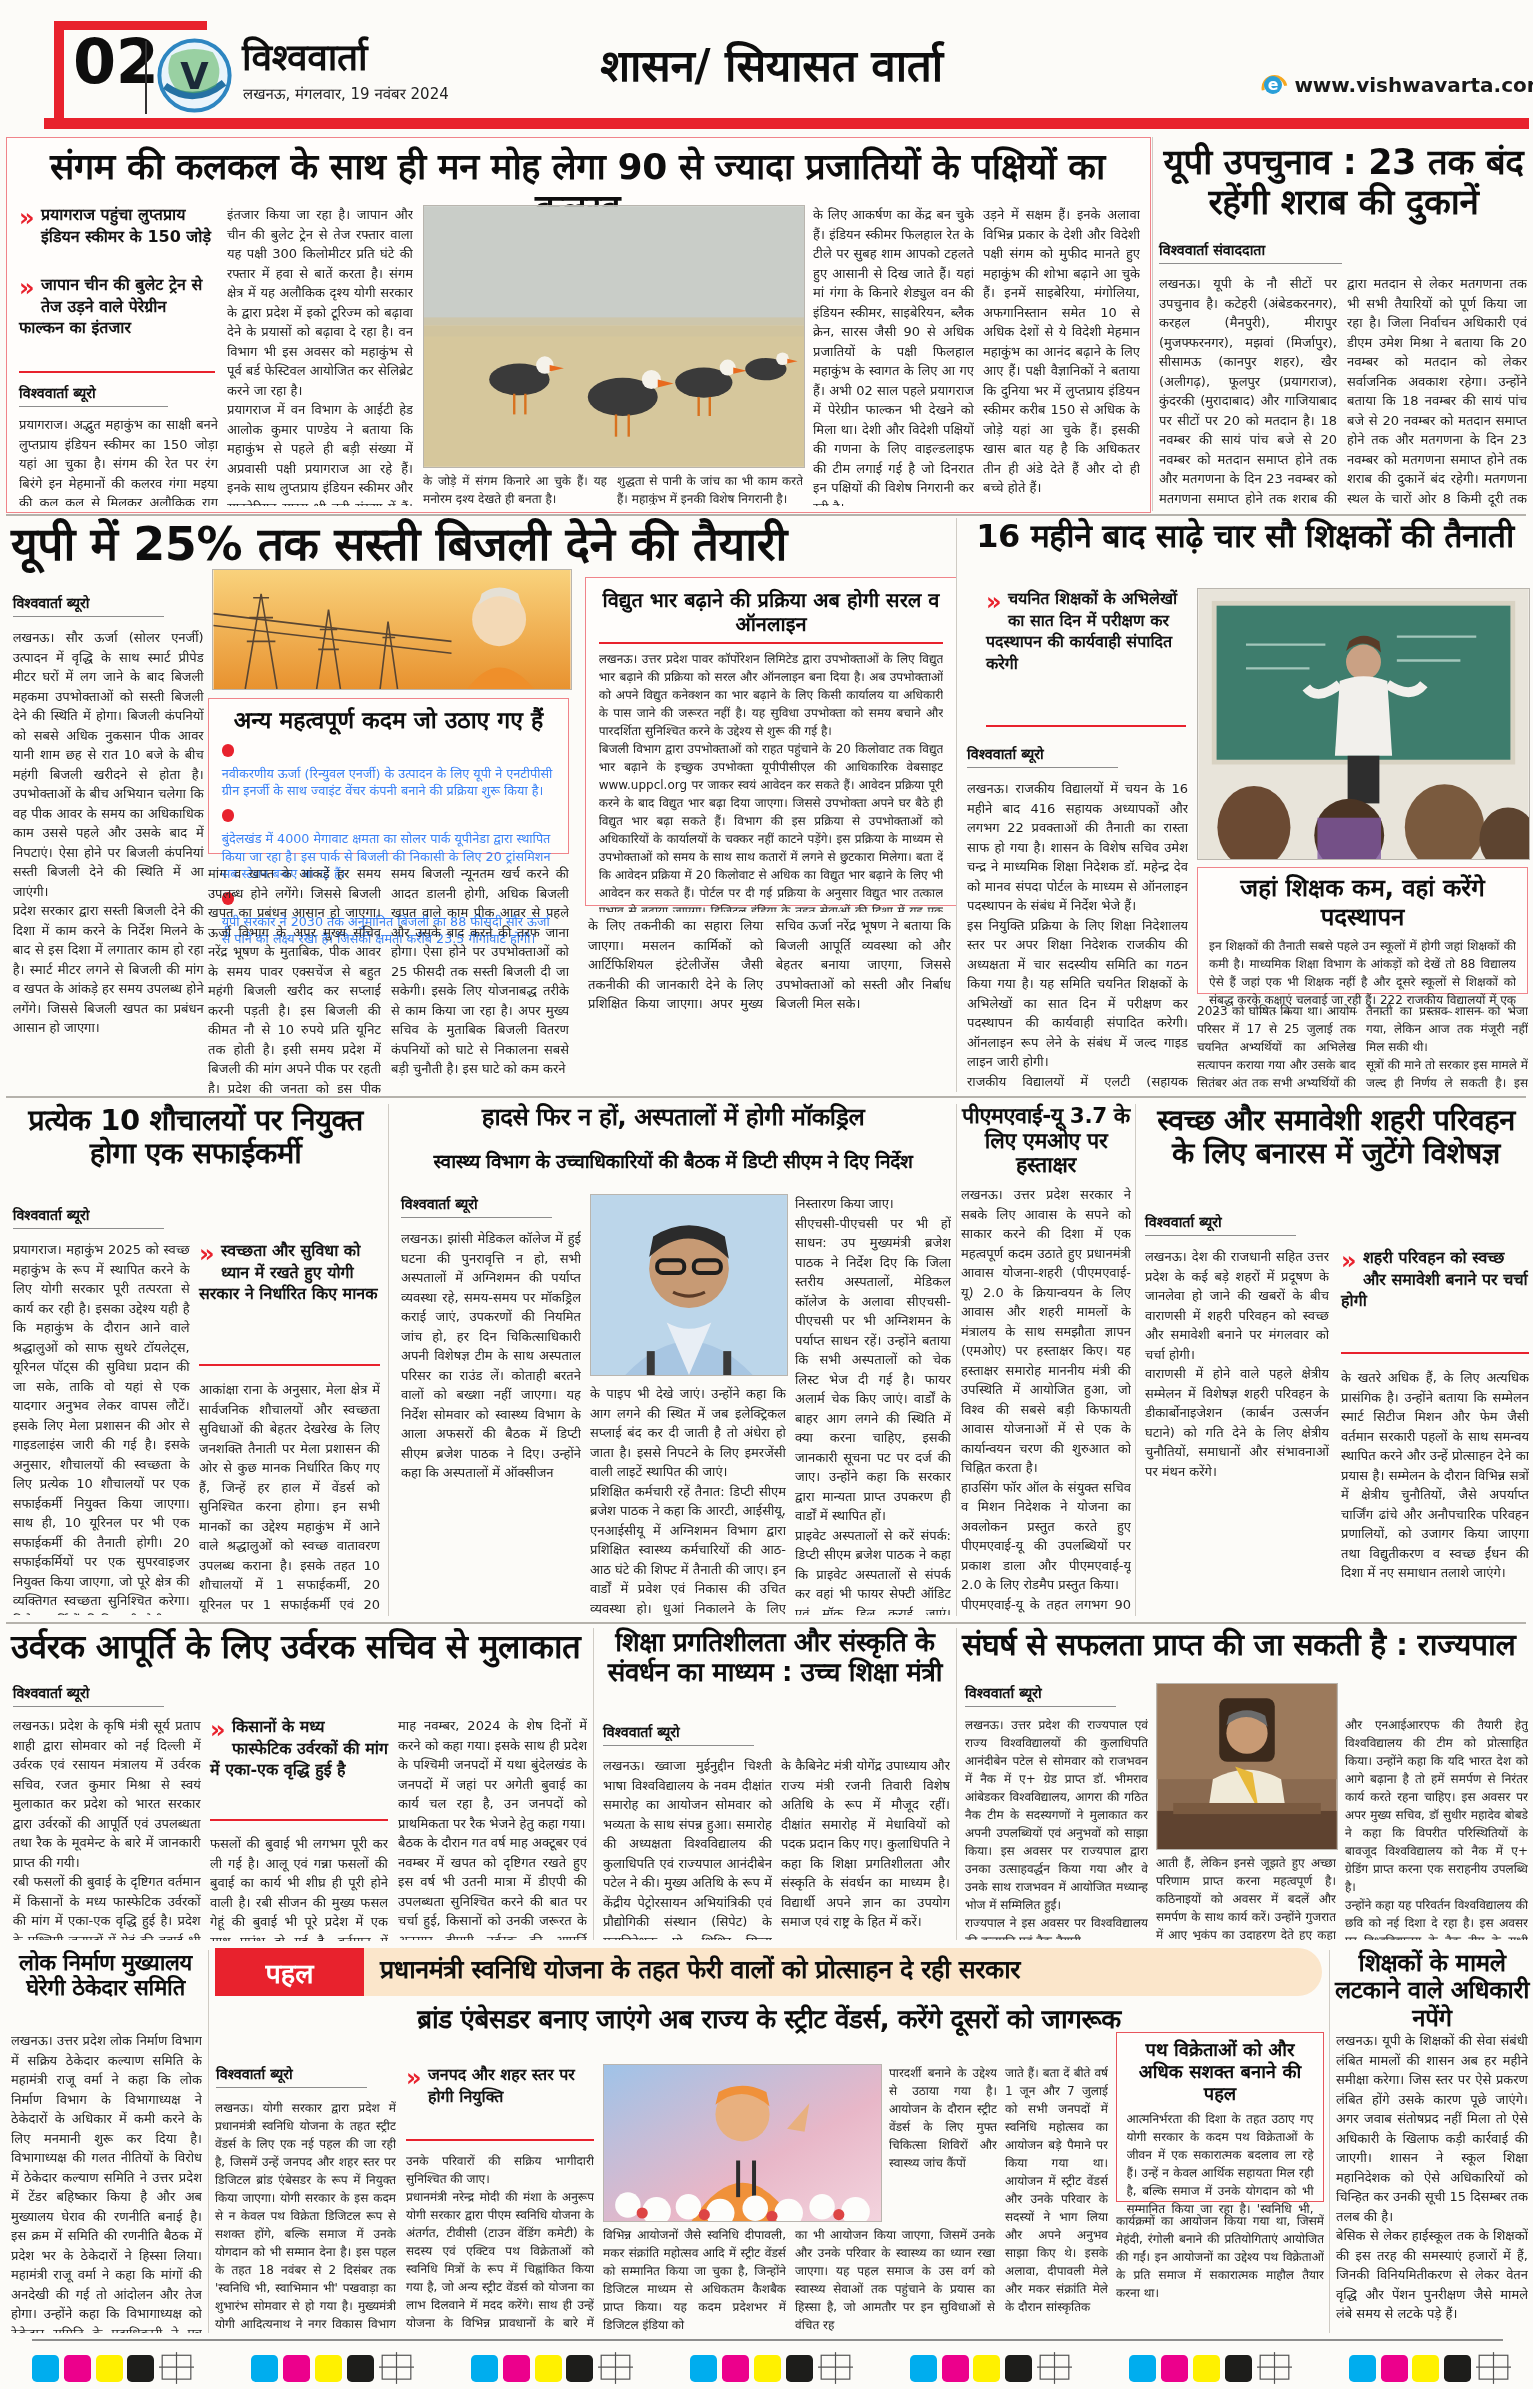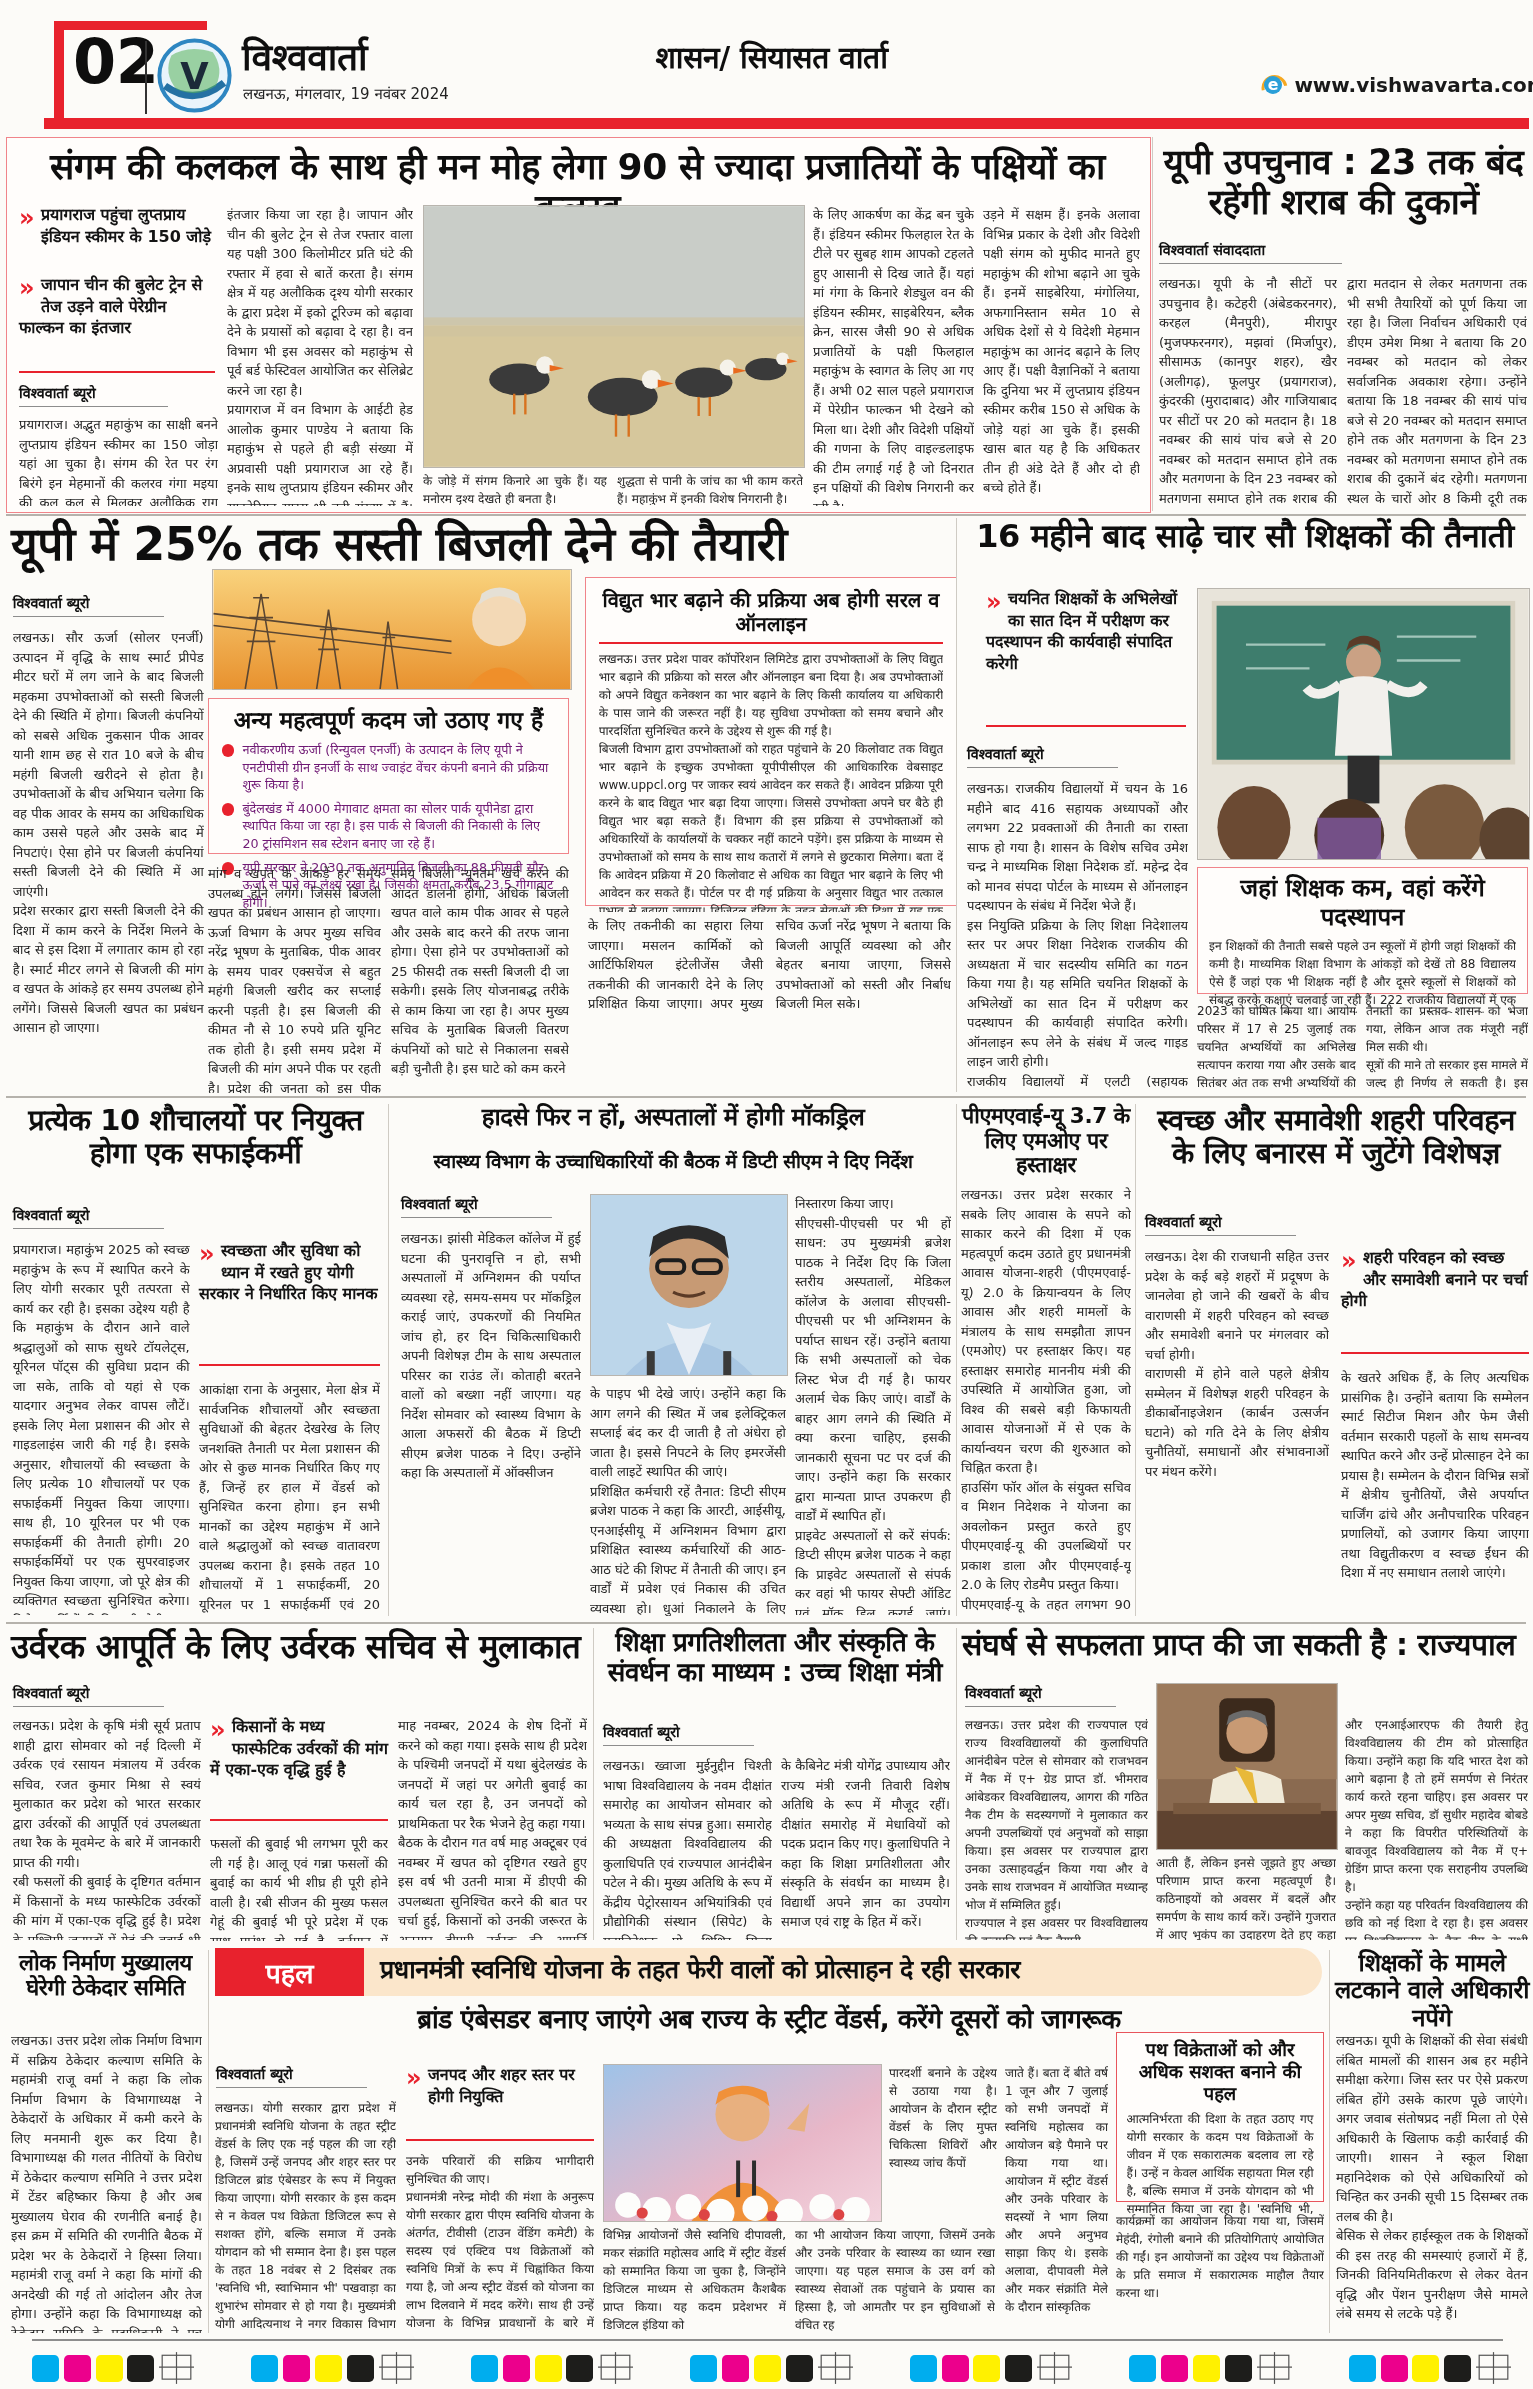--- a/index.html
+++ b/index.html
@@ -12,21 +12,21 @@
   .byline{font-weight:bold;font-size:14.3px;color:#111;border-bottom:1.6px solid #8d8d8d;padding-bottom:4px;}
   .redrule{background:#e8222d;height:2.4px;}
   .grayrule{background:#b5b2ac;}
   .vdiv{width:0.8px;background:#cfcbc4;}
   .railnote{font-weight:bold;font-size:16px;line-height:1.35;color:#141414;}
   .chev{color:#e8222d;font-weight:bold;font-size:24px;line-height:1;float:left;margin-right:6.4px;margin-top:1.6px;}
   .photo{overflow:hidden;border:0.8px solid #b9b5ae;}
   .artbox{border:1.6px solid #f0848a;background:#fffdfb;}
   .boxtitle{font-weight:bold;font-size:22px;text-align:center;color:#0e0e0e;line-height:1.2;}
   .dot{width:12.7px;height:12.7px;border-radius:50%;background:#e8222d;flex:0 0 12.7px;margin-top:3.2px;}
-  .bull{display:flex;gap:8px;margin-top:6.4px;font-size:12.7px;line-height:1.38;text-align:left;color:#701a75;font-weight:500;}
+  .bull{display:flex;gap:8px;margin-top:6.4px;font-size:12.7px;line-height:1.38;text-align:left;color:#3b82f6;font-weight:500;flex-direction:column;}
   .kicker{background:#fbe6cb;border-radius:27px;}
   .pahal{background:#e8222d;color:#fff;font-weight:bold;font-size:27px;display:flex;align-items:center;justify-content:center;}
   .regsq{width:27px;height:27px;border-radius:4.8px;margin-right:4.8px;}
   .reggroup{display:flex;align-items:center;}
 </style>
 </head>
 <body>
 
 <div class="page">
 
@@ -37,21 +37,21 @@
   <div class="abs" style="left:157px;top:38px;width:75px;height:75px">
     <svg width="75" height="75" viewBox="0 0 94 94">
       <circle cx="47" cy="47" r="44" fill="#e9f4fb" stroke="#2e86c1" stroke-width="5"></circle>
       <path d="M10 60 Q47 86 84 56" fill="none" stroke="#2471a3" stroke-width="9"></path>
       <path d="M18 22 Q40 8 70 18 Q84 38 74 60 Q50 76 24 64 Q8 44 18 22" fill="#58b35a" opacity="0.55"></path>
       <text x="47" y="64" text-anchor="middle" font-size="46" font-weight="bold" fill="#1b2a38">V</text>
     </svg>
   </div>
   <div class="abs hl" style="left:242px;top:37px;font-size:37px">विश्ववार्ता</div>
   <div class="abs" style="left:243px;top:83px;font-size:15px;font-weight:normal;color:#222">लखनऊ,  मंगलवार, 19 नवंबर 2024</div>
-  <div class="abs hl center" style="left:525px;top:41px;width:493px;font-size:30px">शासन/ सियासत वार्ता</div>
+  <div class="abs hl center" style="left:525px;top:41px;width:493px;font-size:44px">शासन/ सियासत वार्ता</div>
   <div class="abs" style="left:1258px;top:70px;width:270px;display:flex;align-items:center;gap:6.4px">
     <span style="display:inline-block;width:30px;height:30px">
       <svg width="30" height="30" viewBox="0 0 40 40">
         <path d="M7 27 A15 15 0 1 1 37 21" fill="none" stroke="#f6a821" stroke-width="4"></path>
         <circle cx="20" cy="20" r="12" fill="#2a9fd8"></circle>
         <text x="20" y="27" text-anchor="middle" font-size="21" font-weight="bold" fill="#fff">e</text>
       </svg>
     </span>
     <span style="font-size:20px;font-weight:bold;color:#1a1a1a">www.vishwavarta.com</span>
   </div>

